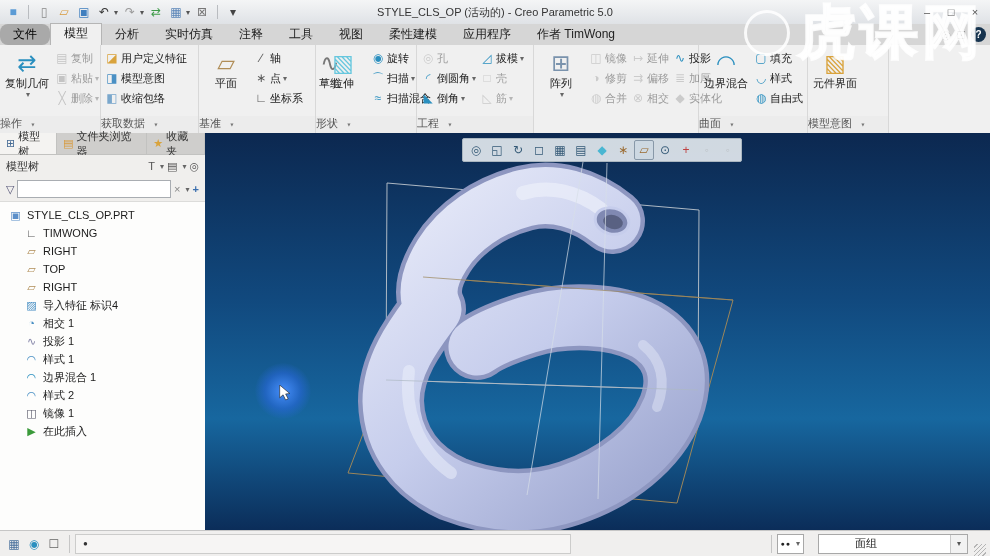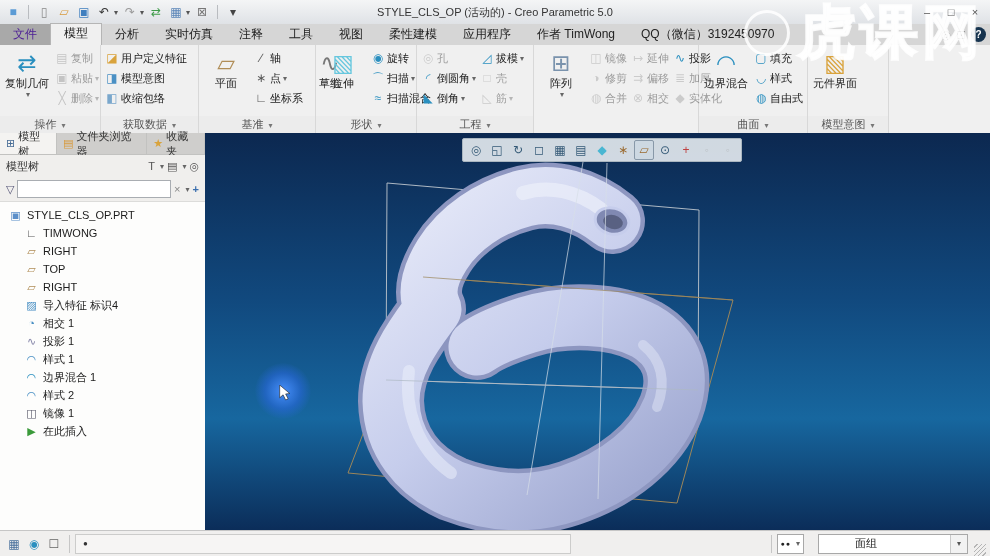--- a/index.html
+++ b/index.html
@@ -15,32 +15,32 @@
   .qa .sep{width:1px;height:14px;background:#b9bcc0;margin:0 3px;}
   .qa .dd{font-size:8px;color:#555;margin-left:-2px;}
   .title{position:absolute;left:0;right:0;text-align:center;font-size:11px;color:#333;pointer-events:none;}
   .wincontrols{margin-left:auto;display:flex;gap:2px;padding-right:4px;z-index:30;}
   .wc{width:22px;height:17px;display:flex;align-items:center;justify-content:center;
       color:#555;font-size:11px;border-radius:2px;}
   
   .tabrow{position:absolute;left:0;top:24px;width:990px;height:21px;background:#d6d6d6;
     display:flex;align-items:flex-end;}
   .tab{height:21px;line-height:21px;padding:0 13px;font-size:12px;color:#222;}
-  .tab.file{background:#a9a9a9;color:#4c1d95;}
+  .tab.file{background:#a9a9a9;color:#000000;border-radius:8px;}
   .tab.active{background:#f0f0f0;border:1px solid #b5b5b5;border-bottom:none;line-height:19px;}
   .tabrow-right{position:absolute;right:4px;top:24px;height:21px;display:flex;align-items:center;gap:5px;z-index:5;}
   .tabrow-right .ico{font-size:12px;color:#444;}
   .helpico{width:15px;height:15px;border-radius:50%;background:#17344f;color:#fff;
     display:flex;align-items:center;justify-content:center;font-size:10px;font-weight:bold;}
   
   .ribbon{position:absolute;left:0;top:45px;width:990px;height:88px;background:#f0f0f0;
     border-bottom:1px solid #c4c4c4;display:flex;}
   .rgroup{height:88px;border-right:1px solid #d8d8d8;display:flex;flex-direction:column;flex:0 0 auto;}
   .g-body{flex:1;display:flex;align-items:flex-start;padding:3px 3px 0 3px;gap:3px;}
-  .g-label{height:17px;text-align:center;font-size:11px;color:#555;line-height:16px;background:#ececec;}
+  .g-label{height:17px;text-align:left;font-size:11px;color:#555;line-height:16px;background:#ececec;font-family:Liberation Mono, monospace;}
   .g-label .dd{font-size:8px;color:#777;}
   .gcol{display:flex;flex-direction:column;justify-content:flex-start;}
   .rbtn-big{width:48px;display:flex;flex-direction:column;align-items:center;text-align:center;
     font-size:11px;line-height:12px;padding-top:1px;cursor:default;}
   .rbtn-big .ico{font-size:23px;line-height:28px;height:28px;}
   .rbtn-small{display:flex;align-items:center;height:20px;font-size:11px;white-space:nowrap;cursor:default;}
   .rbtn-small .ico{font-size:12px;width:16px;text-align:center;}
   .rbtn-small .lbl{margin-left:1px;}
   .dd{font-size:8px;color:#666;margin-left:2px;}
   .disabled{opacity:.42;}
@@ -137,21 +137,20 @@
       <div class="tab file">文件</div>
       <div class="tab active">模型</div>
       <div class="tab">分析</div>
       <div class="tab">实时仿真</div>
       <div class="tab">注释</div>
       <div class="tab">工具</div>
       <div class="tab">视图</div>
       <div class="tab">柔性建模</div>
       <div class="tab">应用程序</div>
       <div class="tab">作者 TimWong</div>
-      <div class="tab">QQ（微信）3192450970</div>
     </div>
   <div class="tabrow-right" id="tabrowRight">
       <span class="ico" style="color: rgb(68, 68, 68);">◎</span>
       <span class="ico" style="color: rgb(68, 68, 68);">⊡</span>
       <span class="helpico">?</span>
     </div>
 
   <div class="ribbon" id="ribbon">
       <div class="rgroup" style="width: 100px;">
         <div class="g-body">

